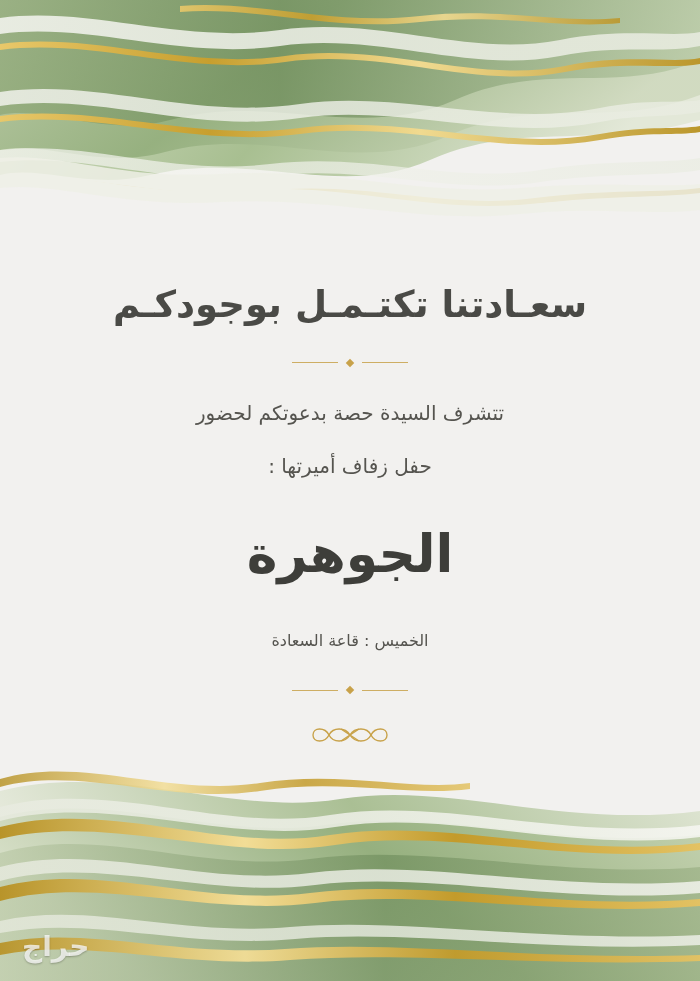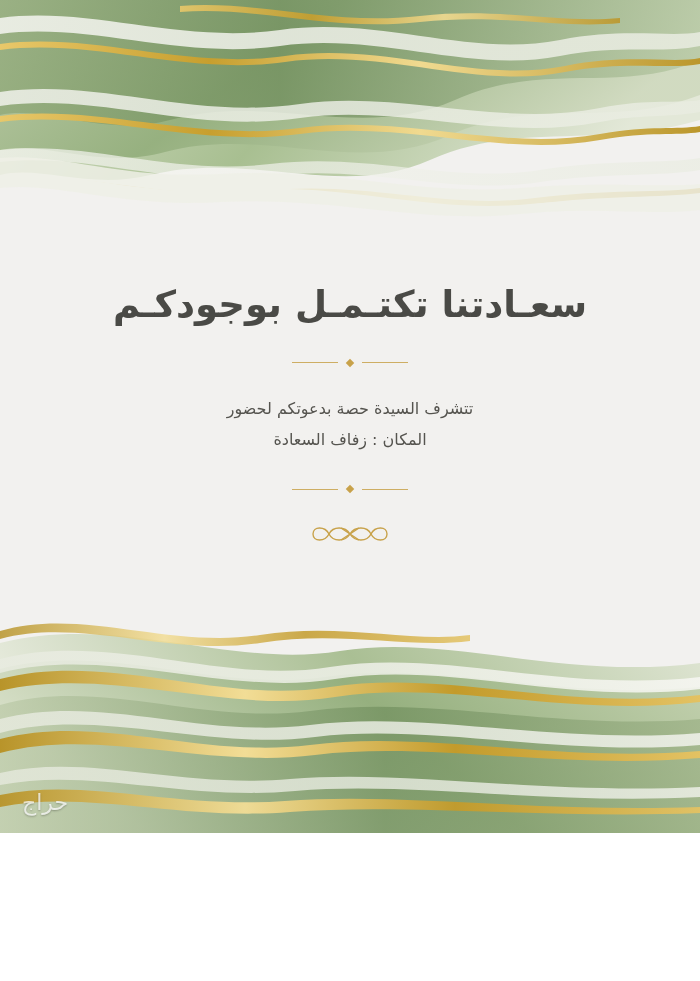--- a/index.html
+++ b/index.html
@@ -3,21 +3,21 @@
 <meta charset="utf-8">
 <style>
   html, body {
     margin: 0;
     padding: 0;
     background: #ffffff;
   }
   .card {
     position: relative;
     width: 700px;
-    height: 833px;
+    height: 981px;
     margin: 0 auto;
     background: #f2f1ef;
     overflow: hidden;
     font-family: "DejaVu Sans", "Liberation Sans", sans-serif;
   }
 
   
   .band-layer {
     position: absolute;
     left: 0;
@@ -65,24 +65,24 @@
   }
   .divider .dia {
     display: block;
     width: 6px;
     height: 6px;
     background: #c8a24a;
     transform: rotate(45deg);
   }
 
   .invite-line {
-    font-size: 16px;
+    font-size: 20px;
     color: #55544f;
     line-height: 1.9;
-    margin: 0;
+    margin: 15px;
   }
 
   .bride-name {
     font-size: 52px;
     font-weight: 700;
     color: #3e3e3a;
     margin: 38px 0 40px 0;
     line-height: 1.2;
   }
 
@@ -106,24 +106,24 @@
     line-height: 1;
     font-size: 26px;
     letter-spacing: -4px;
   }
 
   
   .watermark {
     position: absolute;
     left: 22px;
     bottom: 18px;
-    font-size: 22px;
+    font-size: 28px;
     color: rgba(255,255,255,0.75);
     text-shadow: 0 1px 2px rgba(0,0,0,.25);
-    font-weight: 400;
+    font-weight: 700;
     letter-spacing: 1px;
     direction: rtl;
     text-align: center;
   }
 </style>
 </head>
 <body>
 
 <div class="card">
 
@@ -179,23 +179,25 @@
 
     <h1 class="headline">سعـادتنا تكتـمـل بوجودكـم</h1>
 
     <div class="divider">
       <span class="line"></span>
       <span class="dia"></span>
       <span class="line"></span>
     </div>
 
     <p class="invite-line">تتشرف السيدة حصة بدعوتكم لحضور</p>
-
-
-    <p class="detail-line">المكان : زفاف السعادة</p>
+    <p class="invite-line">حفل زفاف أميرتها :</p>
+
+    <div class="bride-name">الجوهرة</div>
+
+    <p class="detail-line">الخميس : قاعة السعادة</p>
 
     <div class="divider">
       <span class="line"></span>
       <span class="dia"></span>
       <span class="line"></span>
     </div>
 
 
     <div class="flourish">
       <svg width="90" height="28" viewBox="0 0 90 28" aria-hidden="true">

